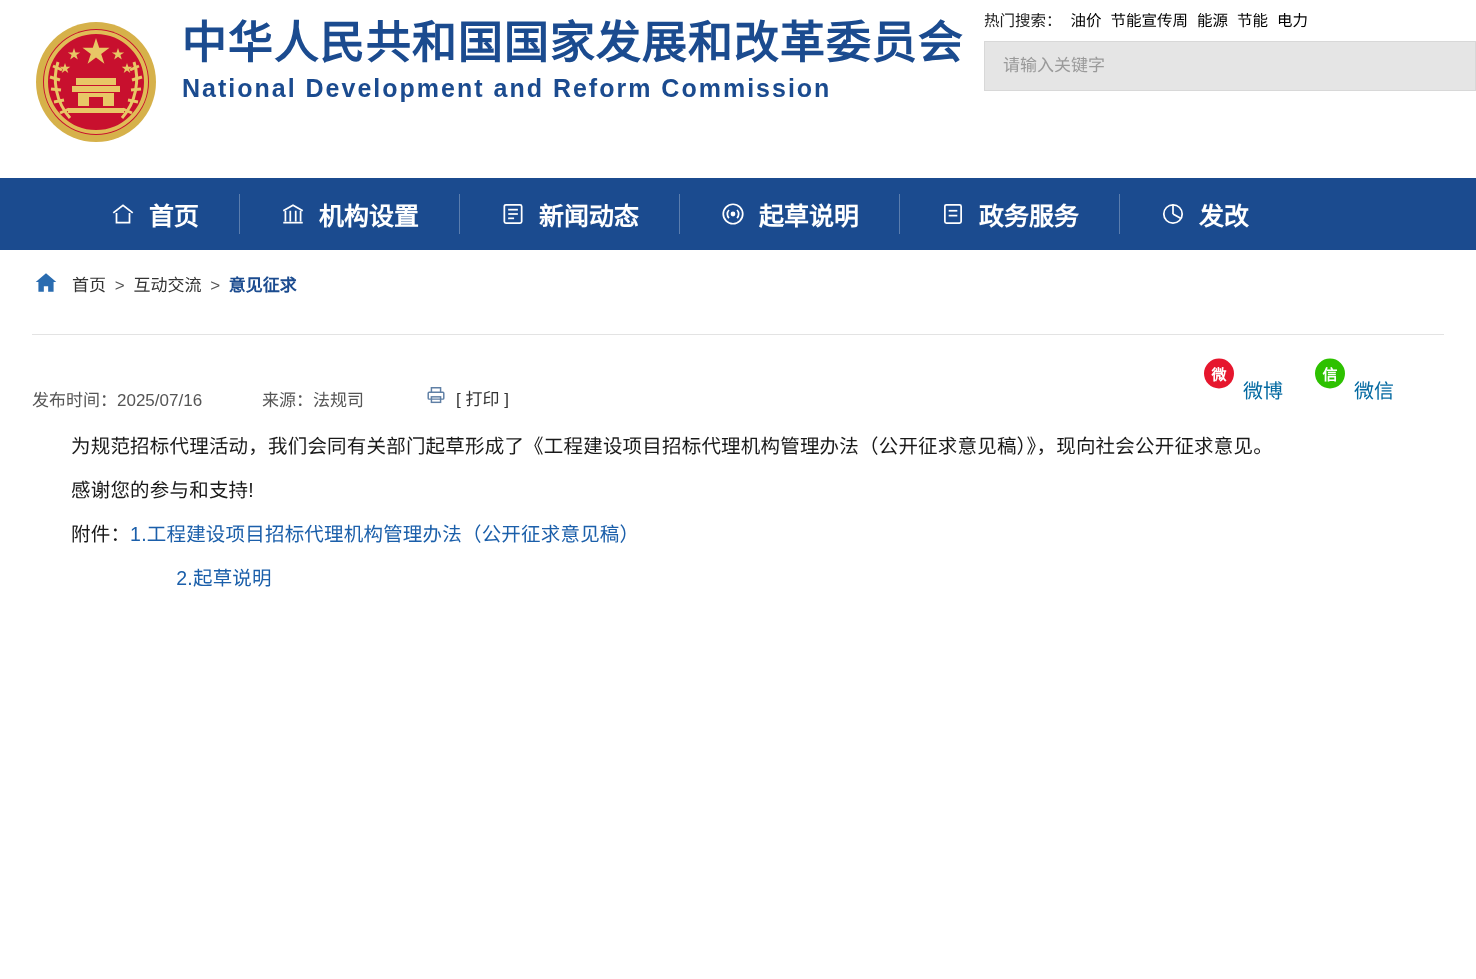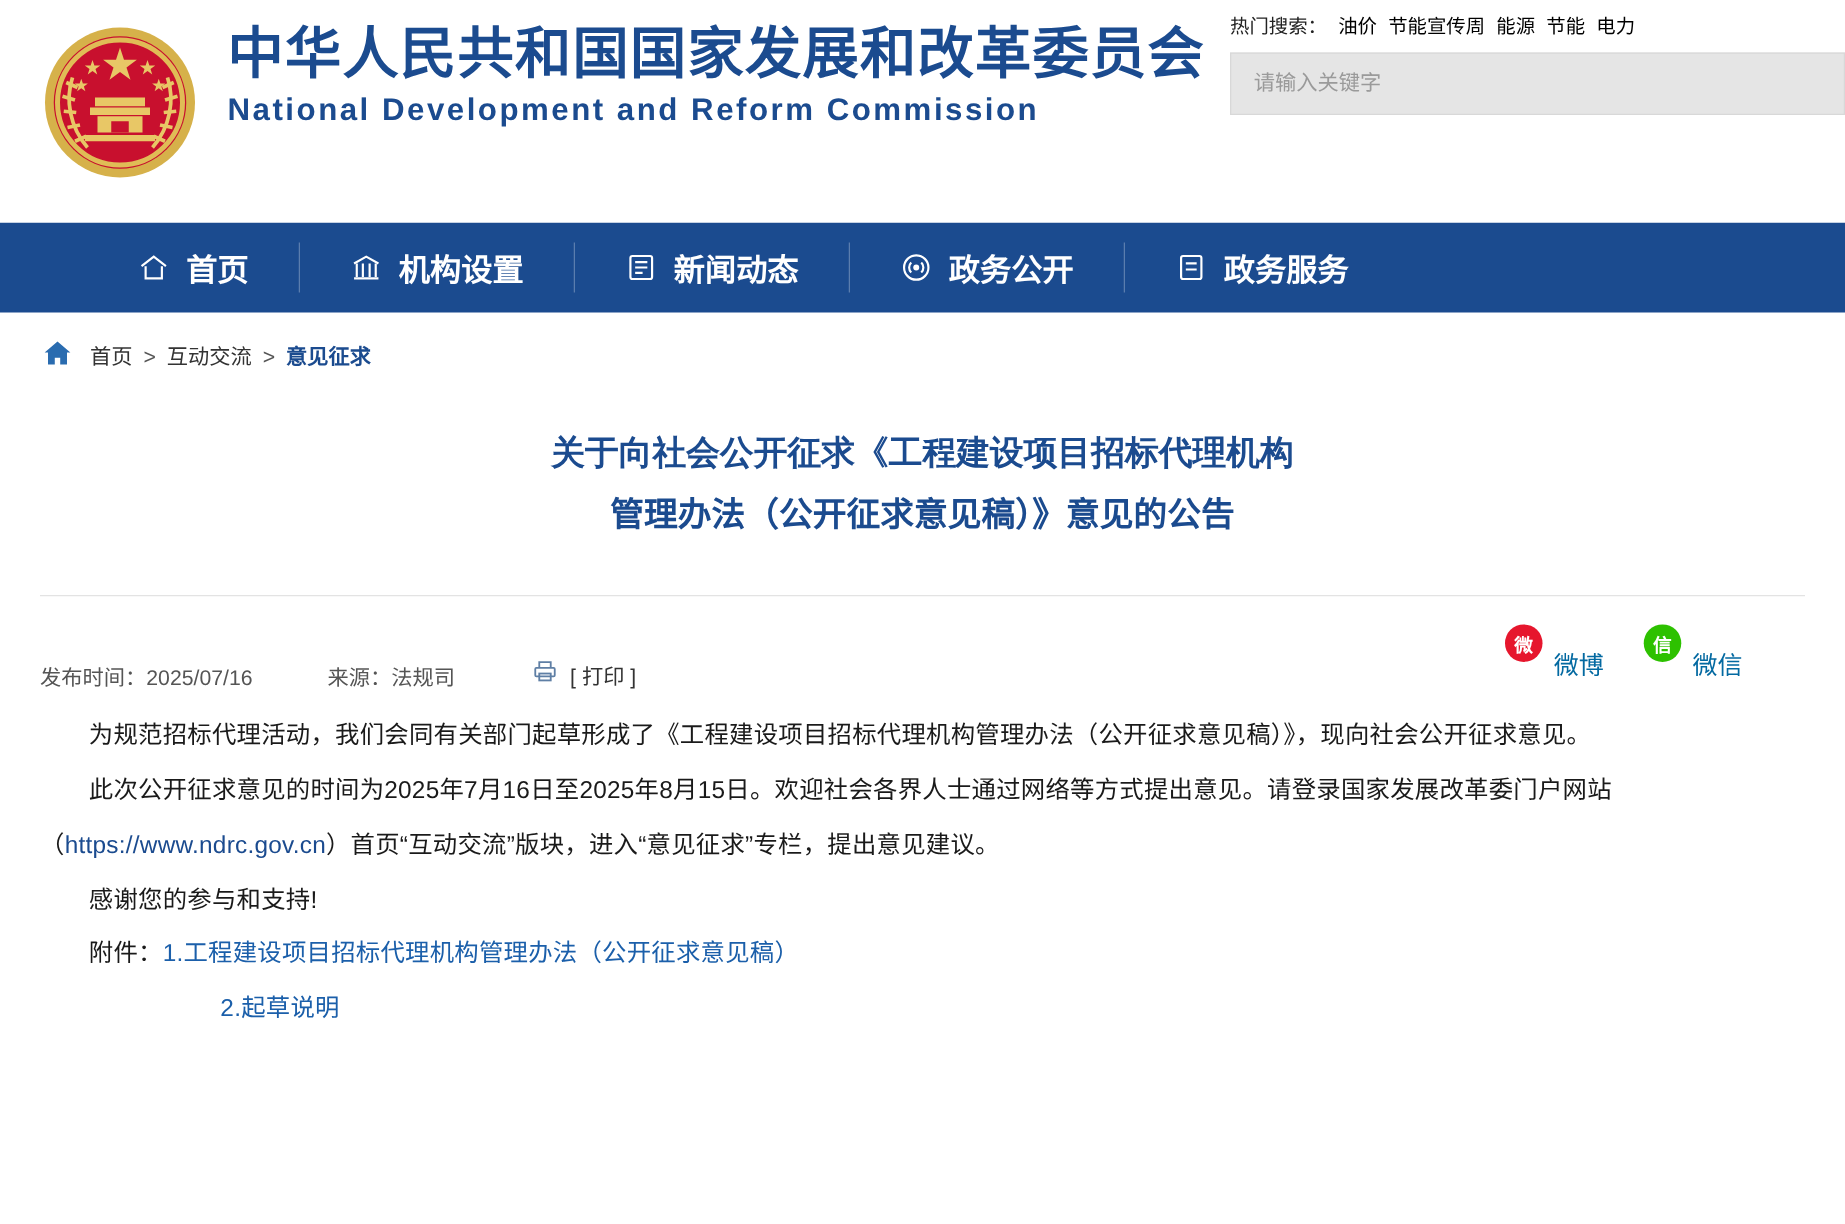--- a/index.html
+++ b/index.html
@@ -306,57 +306,63 @@
 
   <div class="nav-item">
     <span class="nav-icon">
       <svg width="26" height="26" viewBox="0 0 24 24" fill="none" stroke="#ffffff" stroke-width="1.6">
         <circle cx="12" cy="12" r="9"></circle>
           <circle cx="12" cy="12" r="2.2" fill="#ffffff" stroke="none"></circle>
         <path d="M8.3 8.3 A5.2 5.2 0 0 0 8.3 15.7"></path>
           <path d="M15.7 8.3 A5.2 5.2 0 0 1 15.7 15.7"></path>
       </svg>
     </span>
-    <span>政务公开</span>
+    <span>起草说明</span>
   </div>
 
   <div class="nav-item">
     <span class="nav-icon">
       <svg width="26" height="26" viewBox="0 0 24 24" fill="none" stroke="#ffffff" stroke-width="1.6">
         <rect x="4.5" y="3.5" width="15" height="17" rx="1.5"></rect>
           <path d="M8 9 H16"></path>
           <path d="M8 13.5 H16"></path>
       </svg>
     </span>
     <span>政务服务</span>
   </div>
 
+  <div class="nav-item">
+    <span class="nav-icon">
+      <svg width="26" height="26" viewBox="0 0 24 24" fill="none" stroke="#ffffff" stroke-width="1.6">
+        <circle cx="12" cy="12" r="8.5"></circle>
+          <path d="M12 12 V3.5"></path>
+          <path d="M12 12 L19 16"></path>
+      </svg>
+    </span>
+    <span>发改</span>
+  </div>
 </div>
 
 <div class="crumb-wrap">
   <span class="home-icon">
     <svg width="28" height="26" viewBox="0 0 24 24" fill="#2a6cb0">
       <path d="M12 3 L2.5 11 H5 V20 H10 V15 H14 V20 H19 V11 H21.5 Z"></path>
     </svg>
   </span>
   <span class="crumb">
     <a href="#">首页</a>
     <span class="sep">&gt;</span>
     <a href="#">互动交流</a>
     <span class="sep">&gt;</span>
     <span class="current">意见征求</span>
   </span>
 </div>
 
 <div class="article">
 
-  <div class="title">
-    <div>关于向社会公开征求《工程建设项目招标代理机构</div>
-    <div>管理办法（公开征求意见稿）》意见的公告</div>
-  </div>
 
   <div class="divider"></div>
 
   <div class="meta">
     <span class="meta-item">
       <span>发布时间：</span><span>2025/07/16</span>
     </span>
     <span class="meta-item">
       <span>来源：</span><span>法规司</span>
     </span>
@@ -379,23 +385,20 @@
       <span class="share-btn">
         <span class="share-circle wx">信</span>
         <span class="share-label">微信</span>
       </span>
     </span>
   </div>
 
   <div class="body-text">
     <p>为规范招标代理活动，我们会同有关部门起草形成了《工程建设项目招标代理机构管理办法（公开征求意见稿）》，现向社会公开征求意见。</p>
 
-    <p>
-      <span>此次公开征求意见的时间为2025年7月16日至2025年8月15日。欢迎社会各界人士通过网络等方式提出意见。请登录国家发展改革委门户网站（</span><a class="link" href="#">https://www.ndrc.gov.cn</a><span>）首页“互动交流”版块，进入“意见征求”专栏，提出意见建议。</span>
-    </p>
 
     <p>感谢您的参与和支持!</p>
 
     <p class="attach-line">
       <span class="attach-label">附件：</span><a class="attach-link" href="#">1.工程建设项目招标代理机构管理办法（公开征求意见稿）</a>
     </p>
 
     <p class="attach-second">
       <a class="attach-link" href="#">2.起草说明</a>
     </p>

